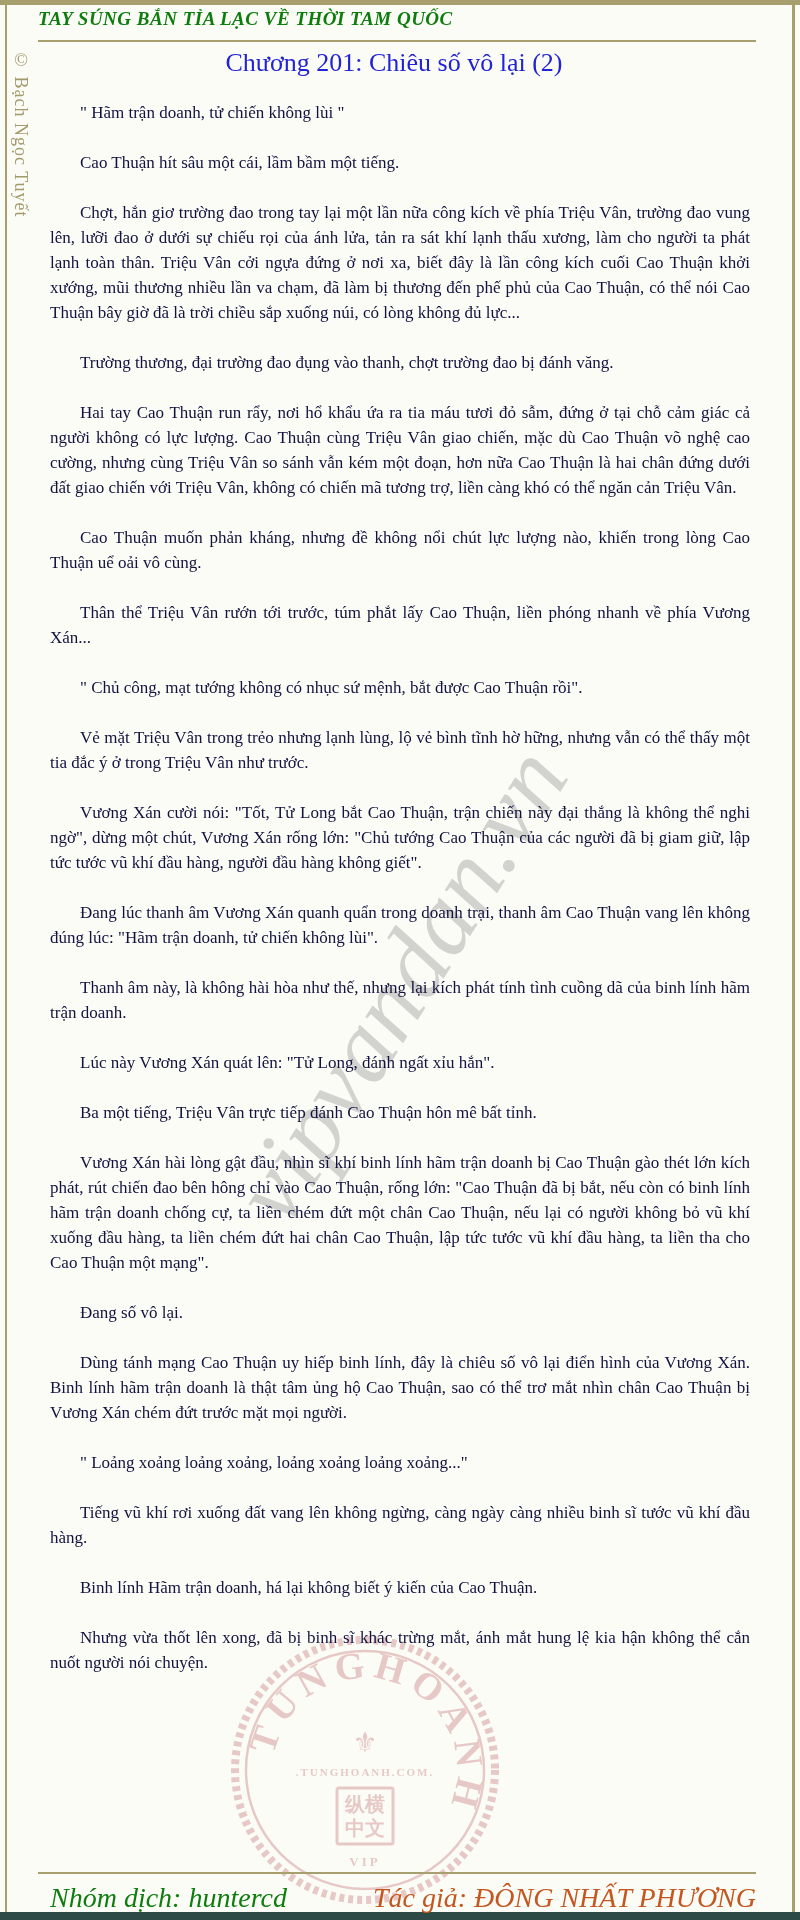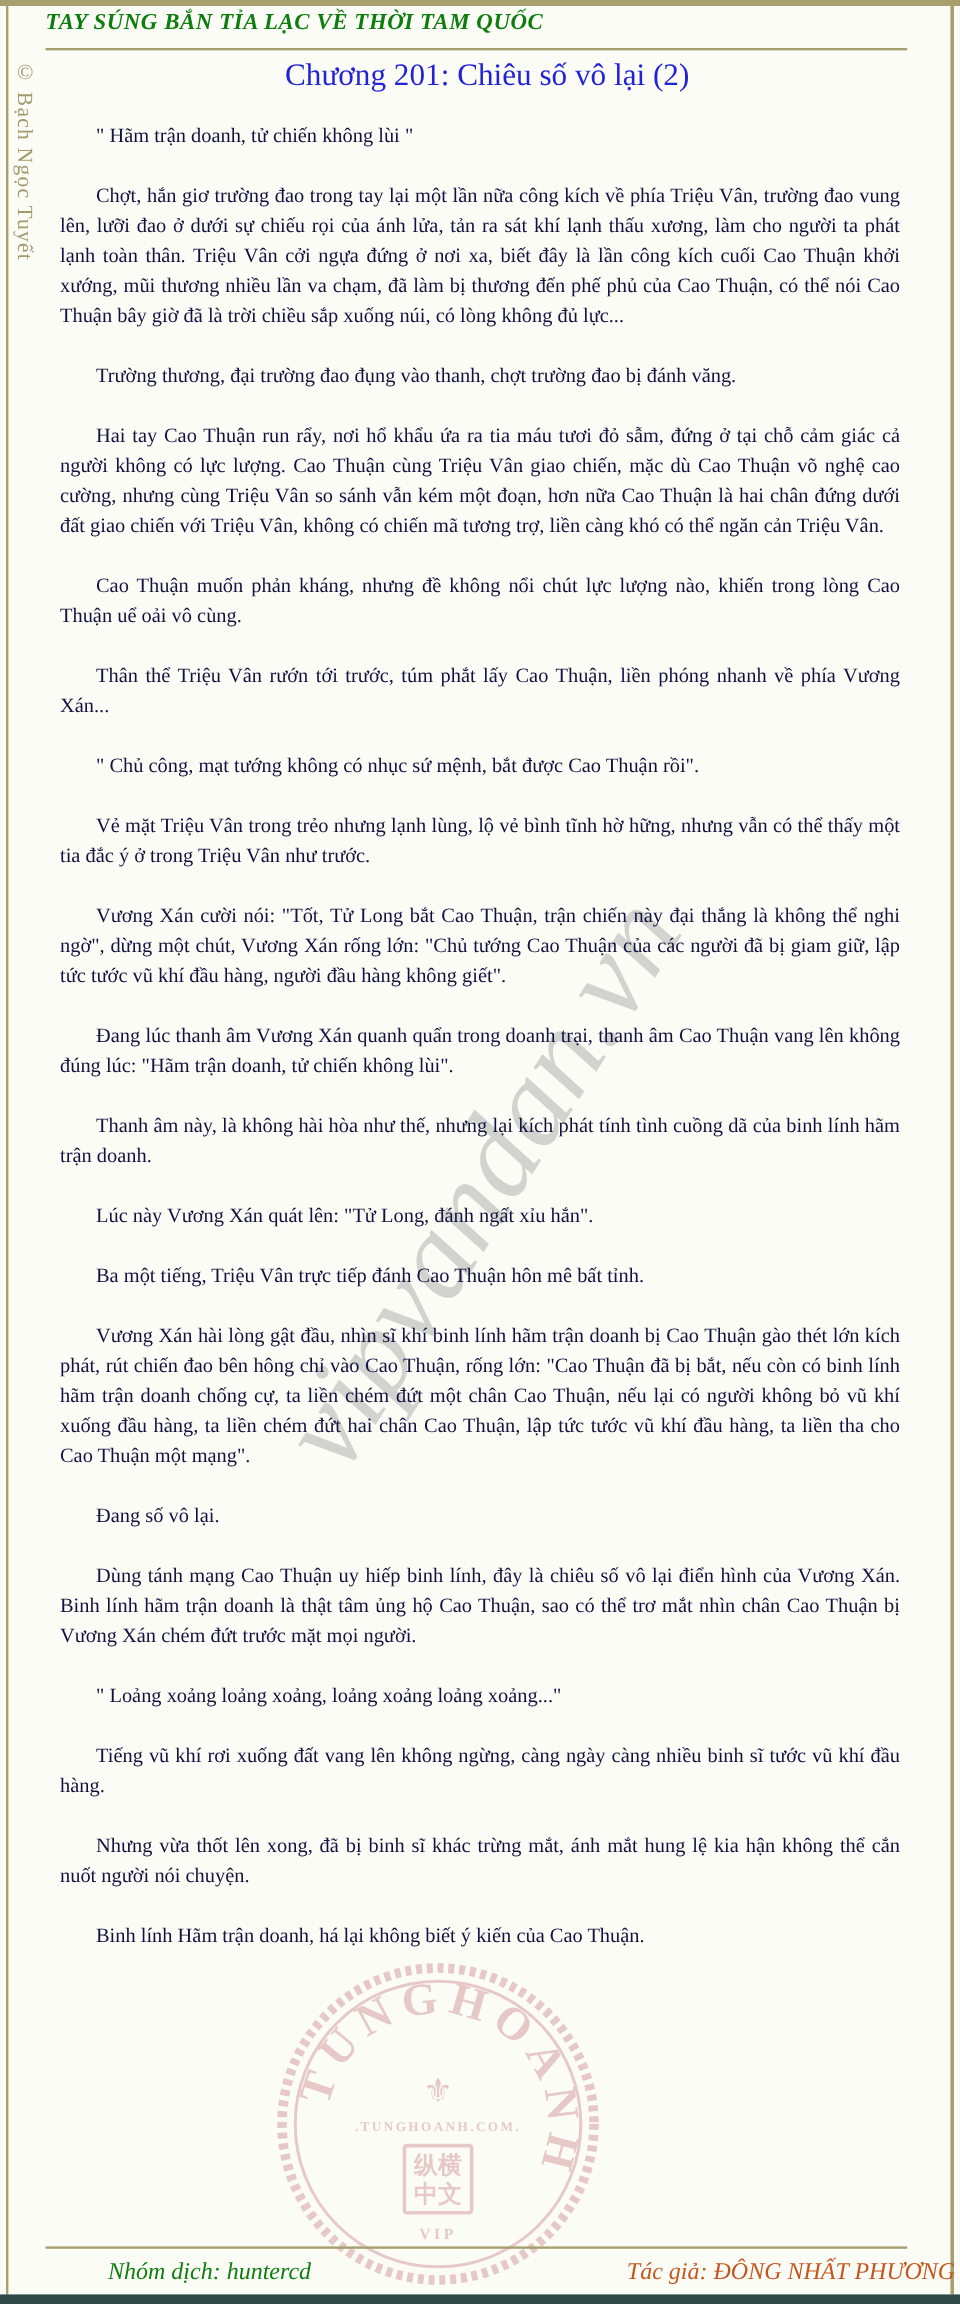--- a/index.html
+++ b/index.html
@@ -12,21 +12,21 @@
   .border-left{position:absolute;top:5px;bottom:8px;left:5px;width:2px;background:#a89f6e;}
   .border-right{position:absolute;top:5px;bottom:8px;right:5px;width:3px;background:#a89f6e;}
   .bottom-bar{position:absolute;bottom:0;left:0;width:800px;height:8px;background:#2e4a47;}
 
   .book-title{
     position:absolute;top:8px;left:38px;width:720px;
     font-size:19px;font-weight:bold;font-style:italic;color:#0d7d0d;letter-spacing:.5px;
   }
   .title-rule{position:absolute;top:40px;left:38px;width:718px;height:2px;background:#a89f6e;}
   .chapter-title{
-    position:absolute;top:48px;left:12px;width:788px;text-align:center;
+    position:absolute;top:48px;left:0;width:788px;text-align:center;
     font-size:26px;color:#2323d6;
   }
   .vertical-copyright{
     position:absolute;top:50px;left:10px;
     writing-mode:vertical-rl;font-size:18px;color:#a39a6c;letter-spacing:1px;
   }
 
   
   .wm-layer{position:absolute;inset:0;z-index:0;pointer-events:none;}
   .wm-diagonal{
@@ -39,21 +39,21 @@
   .content{
     position:absolute;top:100px;left:50px;width:700px;z-index:1;
     font-size:17px;line-height:25px;color:#12123f;text-align:justify;
   }
   .content p{margin:0 0 25px 0;text-indent:30px;}
 
   .footer-rule{position:absolute;top:1872px;left:38px;width:718px;height:2px;background:#a89f6e;z-index:1;}
   .footer{
     position:absolute;top:1882px;left:50px;width:706px;z-index:1;
     display:flex;justify-content:space-between;align-items:baseline;
-    font-size:20px;font-style:italic;margin-left:40px;
+    font-size:28px;font-style:italic;
   }
   .footer .translator{color:#0d7d0d;}
   .footer .author{color:#c3571f;text-align:center;}
 </style>
 </head>
 <body>
 
 <div class="page">
 
   <div class="border-top"></div>
@@ -82,39 +82,40 @@
     </svg>
   </div>
 
   <div class="book-title">TAY SÚNG BẮN TỈA LẠC VỀ THỜI TAM QUỐC</div>
   <div class="title-rule"></div>
   <div class="chapter-title">Chương 201: Chiêu số vô lại (2)</div>
   <div class="vertical-copyright">© Bạch Ngọc Tuyết</div>
 
   <div class="content">
       <p>" Hãm trận doanh, tử chiến không lùi "</p>
+      <p>Cao Thuận hít sâu một cái, lầm bầm một tiếng.</p>
       <p>Chợt, hắn giơ trường đao trong tay lại một lần nữa công kích về phía Triệu Vân, trường đao vung lên, lưỡi đao ở dưới sự chiếu rọi của ánh lửa, tản ra sát khí lạnh thấu xương, làm cho người ta phát lạnh toàn thân. Triệu Vân cởi ngựa đứng ở nơi xa, biết đây là lần công kích cuối Cao Thuận khởi xướng, mũi thương nhiều lần va chạm, đã làm bị thương đến phế phủ của Cao Thuận, có thể nói Cao Thuận bây giờ đã là trời chiều sắp xuống núi, có lòng không đủ lực...</p>
       <p>Trường thương, đại trường đao đụng vào thanh, chợt trường đao bị đánh văng.</p>
       <p>Hai tay Cao Thuận run rẩy, nơi hổ khẩu ứa ra tia máu tươi đỏ sẫm, đứng ở tại chỗ cảm giác cả người không có lực lượng. Cao Thuận cùng Triệu Vân giao chiến, mặc dù Cao Thuận võ nghệ cao cường, nhưng cùng Triệu Vân so sánh vẫn kém một đoạn, hơn nữa Cao Thuận là hai chân đứng dưới đất giao chiến với Triệu Vân, không có chiến mã tương trợ, liền càng khó có thể ngăn cản Triệu Vân.</p>
       <p>Cao Thuận muốn phản kháng, nhưng đề không nổi chút lực lượng nào, khiến trong lòng Cao Thuận uể oải vô cùng.</p>
       <p>Thân thể Triệu Vân rướn tới trước, túm phắt lấy Cao Thuận, liền phóng nhanh về phía Vương Xán...</p>
       <p>" Chủ công, mạt tướng không có nhục sứ mệnh, bắt được Cao Thuận rồi".</p>
       <p>Vẻ mặt Triệu Vân trong trẻo nhưng lạnh lùng, lộ vẻ bình tĩnh hờ hững, nhưng vẫn có thể thấy một tia đắc ý ở trong Triệu Vân như trước.</p>
       <p>Vương Xán cười nói: "Tốt, Tử Long bắt Cao Thuận, trận chiến này đại thắng là không thể nghi ngờ", dừng một chút, Vương Xán rống lớn: "Chủ tướng Cao Thuận của các người đã bị giam giữ, lập tức tước vũ khí đầu hàng, người đầu hàng không giết".</p>
       <p>Đang lúc thanh âm Vương Xán quanh quẩn trong doanh trại, thanh âm Cao Thuận vang lên không đúng lúc: "Hãm trận doanh, tử chiến không lùi".</p>
       <p>Thanh âm này, là không hài hòa như thế, nhưng lại kích phát tính tình cuồng dã của binh lính hãm trận doanh.</p>
       <p>Lúc này Vương Xán quát lên: "Tử Long, đánh ngất xỉu hắn".</p>
       <p>Ba một tiếng, Triệu Vân trực tiếp đánh Cao Thuận hôn mê bất tỉnh.</p>
       <p>Vương Xán hài lòng gật đầu, nhìn sĩ khí binh lính hãm trận doanh bị Cao Thuận gào thét lớn kích phát, rút chiến đao bên hông chỉ vào Cao Thuận, rống lớn: "Cao Thuận đã bị bắt, nếu còn có binh lính hãm trận doanh chống cự, ta liền chém đứt một chân Cao Thuận, nếu lại có người không bỏ vũ khí xuống đầu hàng, ta liền chém đứt hai chân Cao Thuận, lập tức tước vũ khí đầu hàng, ta liền tha cho Cao Thuận một mạng".</p>
       <p>Đang số vô lại.</p>
       <p>Dùng tánh mạng Cao Thuận uy hiếp binh lính, đây là chiêu số vô lại điển hình của Vương Xán. Binh lính hãm trận doanh là thật tâm ủng hộ Cao Thuận, sao có thể trơ mắt nhìn chân Cao Thuận bị Vương Xán chém đứt trước mặt mọi người.</p>
       <p>" Loảng xoảng loảng xoảng, loảng xoảng loảng xoảng..."</p>
       <p>Tiếng vũ khí rơi xuống đất vang lên không ngừng, càng ngày càng nhiều binh sĩ tước vũ khí đầu hàng.</p>
+      <p>Binh lính Hãm trận doanh, há lại không biết ý kiến của Cao Thuận.</p>
       <p>Nhưng vừa thốt lên xong, đã bị binh sĩ khác trừng mắt, ánh mắt hung lệ kia hận không thể cắn nuốt người nói chuyện.</p>
-      <p>Binh lính Hãm trận doanh, há lại không biết ý kiến của Cao Thuận.</p>
     </div>
 
   <div class="footer-rule"></div>
   <div class="footer">
     <span class="translator">Nhóm dịch: huntercd</span>
     <span class="author">Tác giả: ĐÔNG NHẤT PHƯƠNG</span>
   </div>
 
 </div>
 

